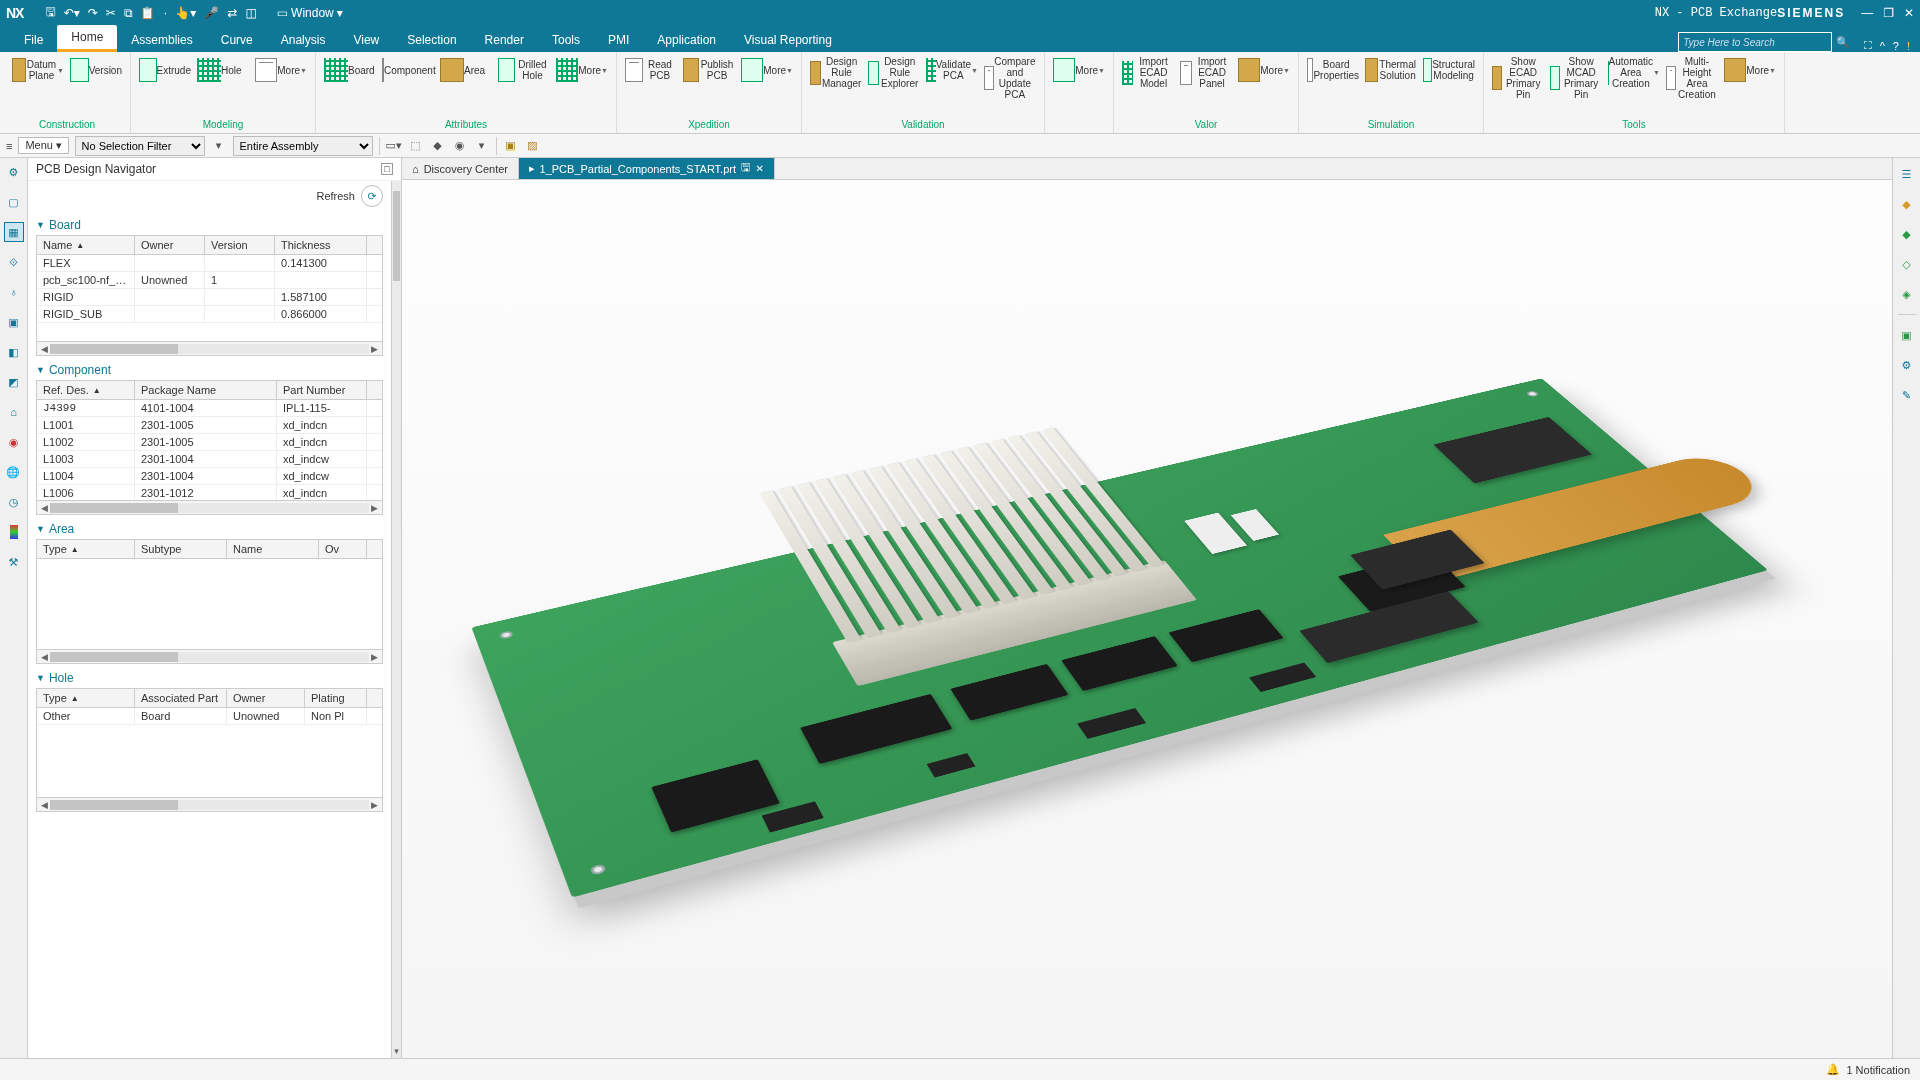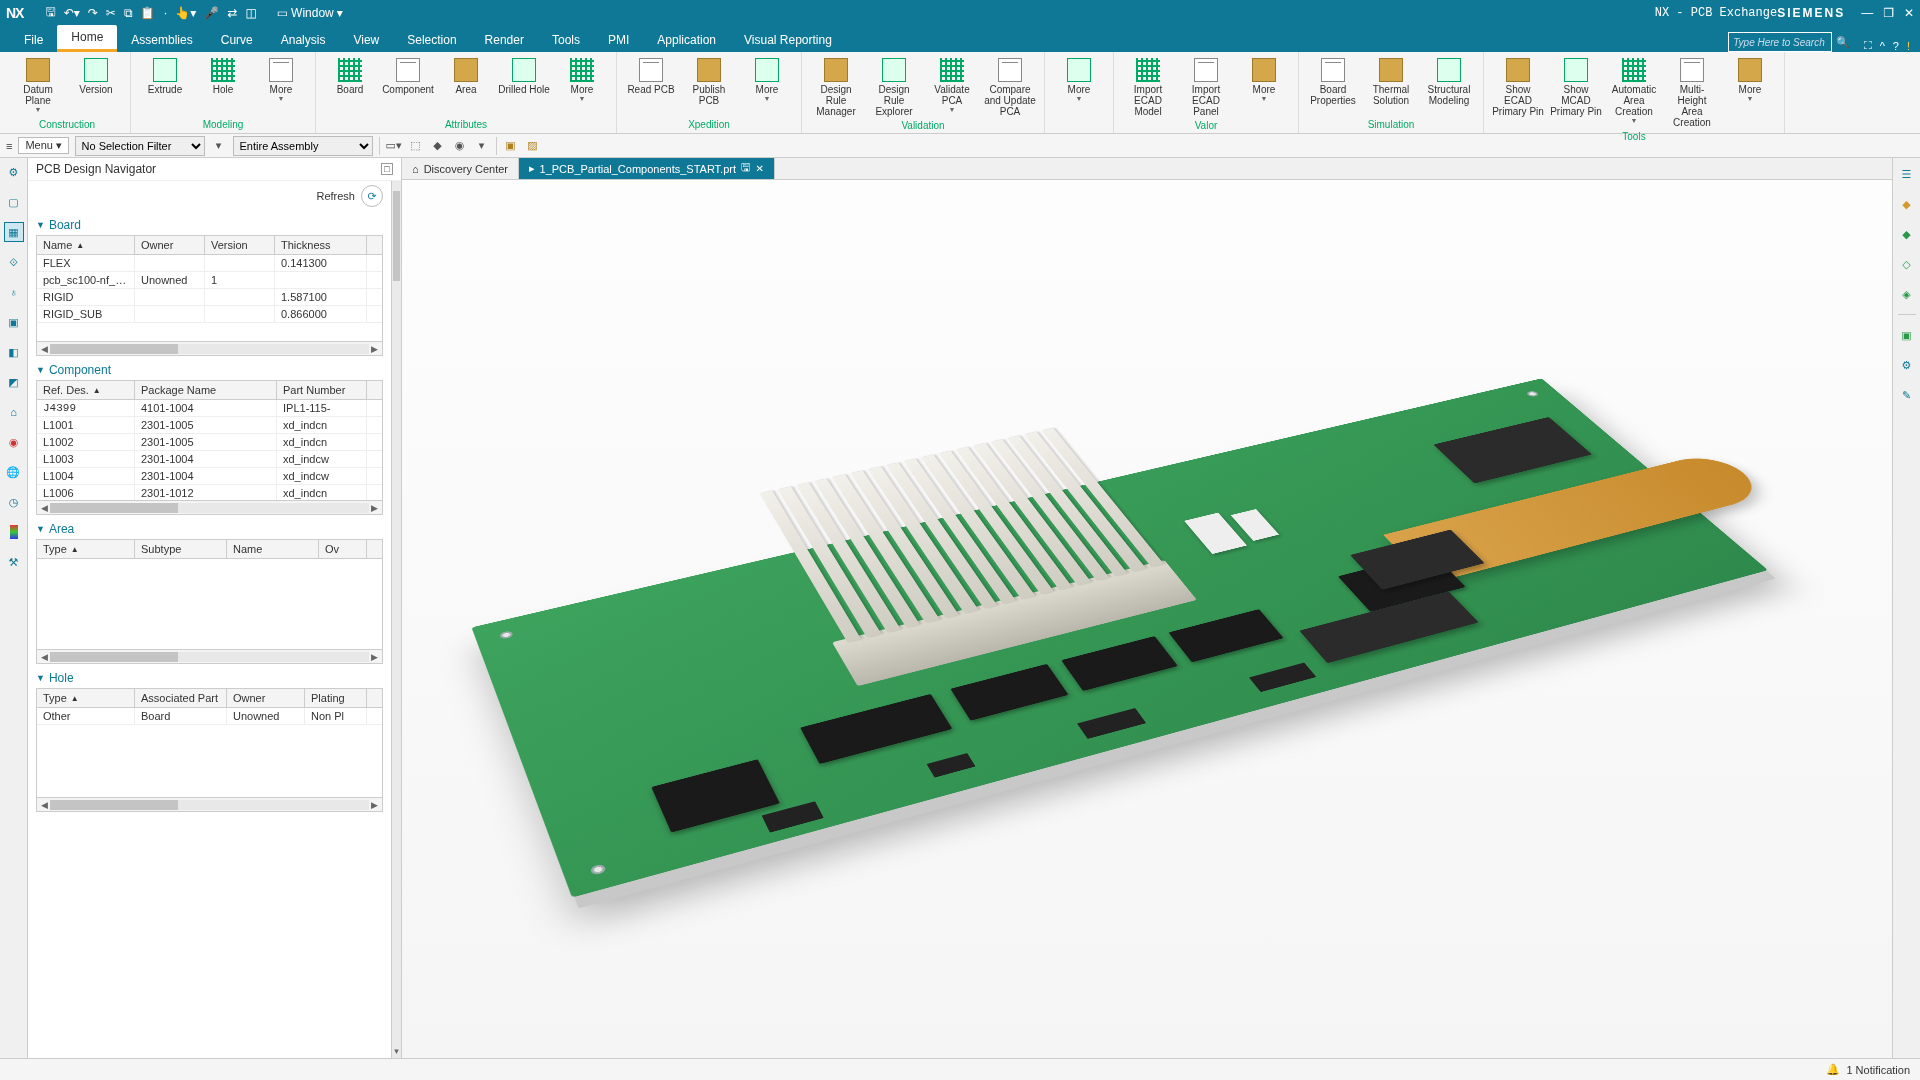--- a/index.html
+++ b/index.html
@@ -14,30 +14,30 @@
 .titlebar .center { flex:1; text-align:right; font-size:12px;font-family:Liberation Mono, monospace; }
 .titlebar .right { display:flex; align-items:center; gap:10px; font-size:12px; }
 .siemens { font-weight:bold; letter-spacing:2px; font-size:12px; margin-right:6px; }
 
 
 .menubar { height:26px; background:#0f7896; display:flex; align-items:flex-end; padding:0 10px; gap:0; color:#fff; }
 .menubar .tab { padding:5px 14px; cursor:pointer; font-size:12px; }
 .menubar .tab.active { background:#fff; color:#333; border-radius:2px 2px 0 0; border-bottom:3px solid #f5a623; }
 .menubar .spacer { flex:1; }
 .menubar .search { display:flex; align-items:center; }
-.menubar .search input { width:104px; height:20px; border:1px solid #fff; background:transparent; padding:0 4px; font-size:10px; color:#fff; }
+.menubar .search input { width:154px; height:20px; border:1px solid #fff; background:transparent; padding:0 4px; font-size:10px; color:#fff; }
 .menubar .search input::placeholder { color:#cde; font-style:italic; }
 .menubar .rbtns { display:flex; gap:8px; margin-left:10px; align-items:center; }
 
 
 .ribbon { height:82px; background:#f5f5f5; border-bottom:1px solid #ccc; display:flex; align-items:stretch; padding:0 4px; }
 .rgroup { display:flex; flex-direction:column; padding:2px 6px; border-right:1px solid #ddd; }
 .rgroup .btns { display:flex; gap:2px; flex:1; align-items:flex-start; }
 .rgroup .glabel { text-align:center; font-size:10px; color:#0a6; padding:1px 0; }
-.rbtn { display:flex; flex-direction:column; align-items:center; justify-content:flex-start; width:56px; padding:2px 2px; cursor:pointer; text-align:center; }
+.rbtn { display:flex; flex-direction:row; align-items:center; justify-content:flex-start; width:56px; padding:2px 2px; cursor:pointer; text-align:center; }
 .rbtn .ico { width:24px; height:24px; margin:2px 0; display:flex; align-items:center; justify-content:center; }
 .rbtn .lbl { font-size:10px; line-height:11px; }
 .rbtn .caret { font-size:7px; color:#666; }
 .ico-cube { background:#d4a84a; border:1px solid #9c7a2e; }
 .ico-box { border:1.5px solid #0a6; background:#dfe; }
 .ico-grid { background:repeating-linear-gradient(90deg,#0a6 0 2px,transparent 2px 5px),repeating-linear-gradient(0deg,#0a6 0 2px,transparent 2px 5px); }
 .ico-sheet { background:#fff; border:1.5px solid #888; position:relative; }
 .ico-sheet::after { content:""; position:absolute; top:3px; left:3px; right:3px; border-top:1px solid #888; }
 
 

